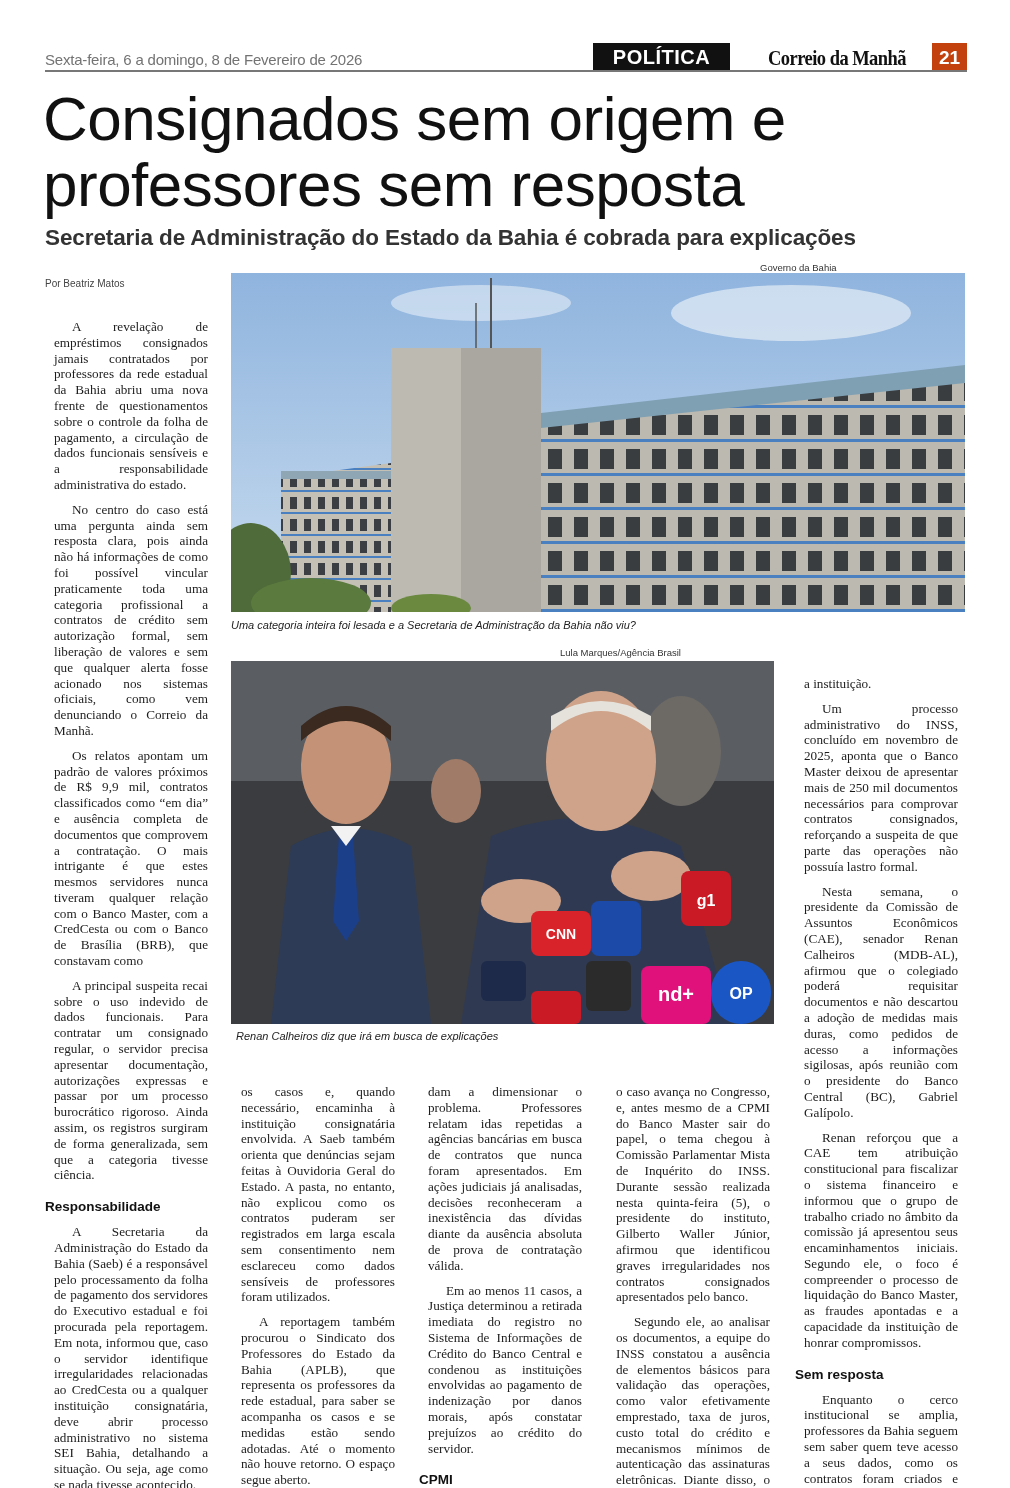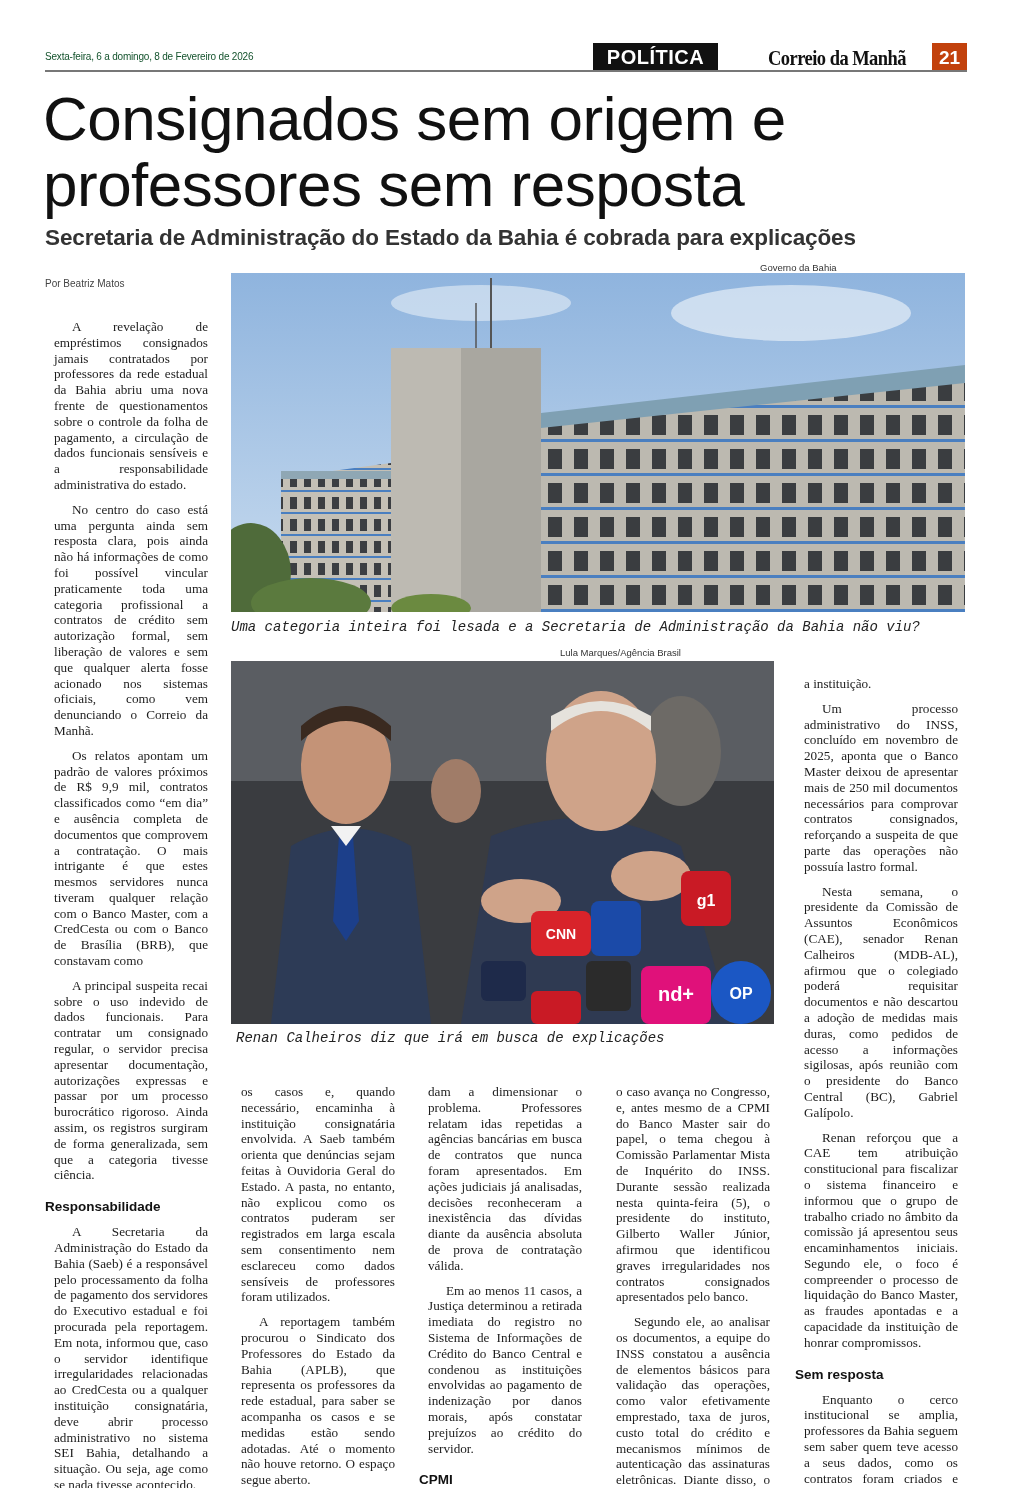--- a/index.html
+++ b/index.html
@@ -1,32 +1,32 @@
 <!DOCTYPE html>
 <html><head>
 <meta charset="utf-8">
 <style>
   * { box-sizing: border-box; margin: 0; padding: 0; }
   html, body { width: 1010px; height: 1488px; background: #ffffff; overflow: hidden; }
   body { position: relative; font-family: "Liberation Serif", serif; color: #1a1a1a; }
 
-  .header-date { position: absolute; left: 45px; top: 51px; font-family: "Liberation Sans", sans-serif; font-size: 10px; color: #14532d; letter-spacing: -0.2px; }
+  .header-date { position: absolute; left: 45px; top: 51px; font-family: "Liberation Sans", sans-serif; font-size: 15px; color: #737373; letter-spacing: -0.2px; }
   .header-rule { position: absolute; left: 45px; top: 70px; width: 922px; height: 2px; background: #777; }
-  .section-tag { position: absolute; left: 593px; top: 43px; width: 125px; height: 29px; background: #111; color: #fff; font-family: "Liberation Sans", sans-serif; font-weight: bold; font-size: 20px; text-align: center; line-height: 29px; letter-spacing: 0.5px; }
+  .section-tag { position: absolute; left: 593px; top: 43px; width: 137px; height: 29px; background: #111; color: #fff; font-family: "Liberation Sans", sans-serif; font-weight: bold; font-size: 20px; text-align: center; line-height: 29px; letter-spacing: 0.5px; }
   .masthead { position: absolute; left: 768px; top: 46px; font-family: "Liberation Serif", serif; font-weight: bold; font-size: 21px; color: #111; letter-spacing: -0.6px; transform: scaleX(0.88); transform-origin: left; }
   .page-num { position: absolute; left: 932px; top: 43px; width: 35px; height: 29px; background: #c2410c; color: #fff; font-family: "Liberation Sans", sans-serif; font-weight: bold; font-size: 19px; text-align: center; line-height: 29px; }
 
   .headline { position: absolute; left: 43px; top: 86px; width: 940px; font-family: "Liberation Sans", sans-serif; font-weight: 500; font-size: 62px; line-height: 66px; color: #111; letter-spacing: -0.5px; }
   .subhead { position: absolute; left: 45px; top: 225px; font-family: "Liberation Sans", sans-serif; font-size: 22.5px; color: #333; letter-spacing: -0.1px; }
 
   .byline { position: absolute; left: 45px; top: 278px; font-family: "Liberation Sans", sans-serif; font-size: 10px; color: #444; }
   .credit { position: absolute; font-family: "Liberation Sans", sans-serif; font-size: 9.5px; color: #333; text-align: left; }
 
   .photo { position: absolute; overflow: hidden; }
-  .caption { position: absolute; font-family: Liberation Mono, monospace; font-style: italic; font-size: 14px; color: #222; }
+  .caption { position: absolute; font-family: Liberation Sans, sans-serif; font-style: italic; font-size: 11px; color: #222; }
 
   .col { position: absolute; font-size: 13.2px; line-height: 15.8px; text-align: justify; hyphens: auto; color: #1c1c1c; }
   .col p { text-indent: 18px; margin: 9px; }
   .col p.noindent { text-indent: 0; }
   .col h3 { font-family: "Liberation Sans", sans-serif; font-weight: bold; font-size: 13.5px; line-height: 16px; margin-top: 16px; margin-bottom: 1px; color: #111; text-align: left; }
 </style>
 </head>
 <body>
 
 <div>

